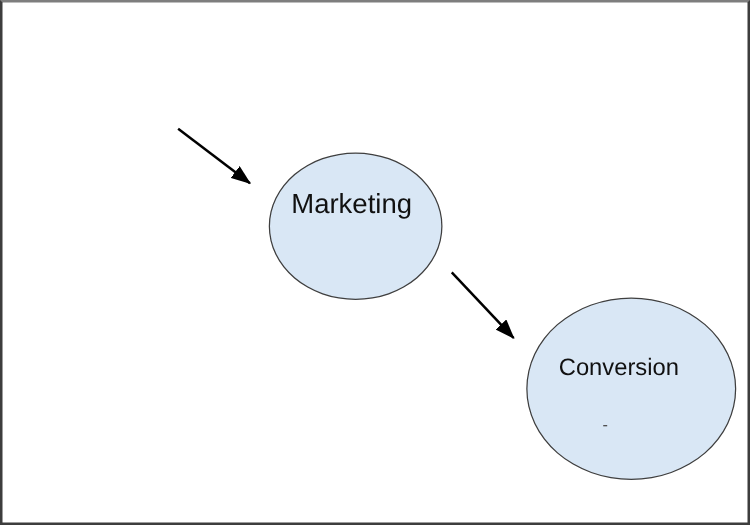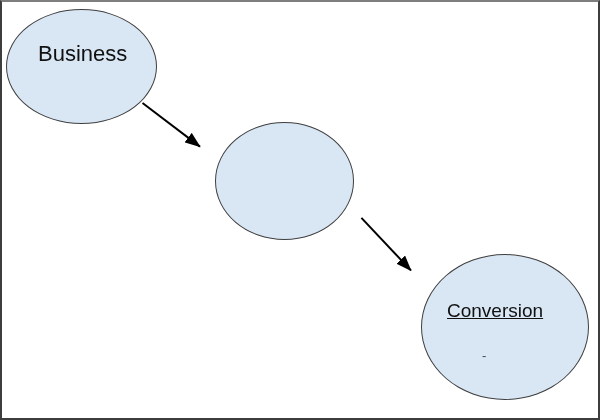--- a/index.html
+++ b/index.html
@@ -58,25 +58,24 @@
   }
   .node-marketing-goals {
     left: 213px;
     top: 120px;
     width: 139px;
     height: 118px;
     padding: 27px 0 0 17px;
   }
   .node-conversion-optimization {
     left: 419px;
-    top: 252px;
+    top: 236px;
     width: 168px;
     height: 146px;
     padding: 44px 0 0 25px;
-    text-decoration: underline;
   }
   .node-conversion-optimization .node-label {
     font-size: 19px;
     line-height: 24px;
   }
   .node-footnote {
     position: absolute;
     left: 60px;
     top: 94px;
     font-size: 13px;
@@ -92,25 +91,23 @@
   <svg class="arrows" width="600" height="420" viewBox="0 0 600 420" xmlns="http://www.w3.org/2000/svg">
     <defs>
       <marker id="arrowhead" markerUnits="userSpaceOnUse" markerWidth="16" markerHeight="12" refX="15" refY="6" orient="auto">
         <path class="arrow-head" d="M0,0 L16,6 L0,12 Z"></path>
       </marker>
     </defs>
     <line class="arrow-line" x1="141" y1="102" x2="199" y2="146" marker-end="url(#arrowhead)"></line>
     <line class="arrow-line" x1="362" y1="218" x2="412" y2="271" marker-end="url(#arrowhead)"></line>
   </svg>
 
-  <div class="node node-business">
-    <span class="node-label">Business</span>
-  </div>
 
   <div class="node node-marketing-goals">
+    <span class="node-label">Marketing</span>
   </div>
 
   <div class="node node-conversion-optimization">
     <span class="node-label">Conversion</span>
     <span class="node-footnote">-</span>
   </div>
 
 </div>
 
 </body></html>

